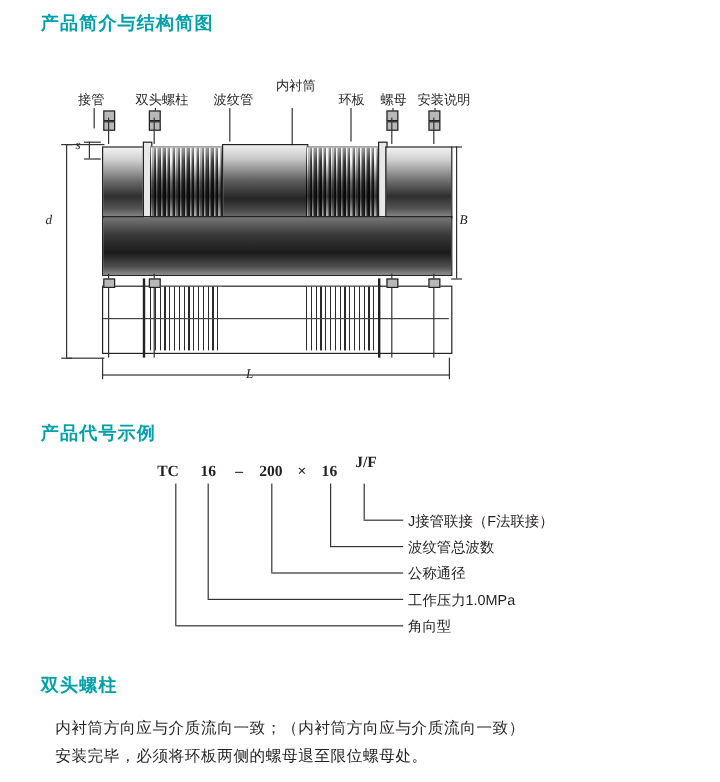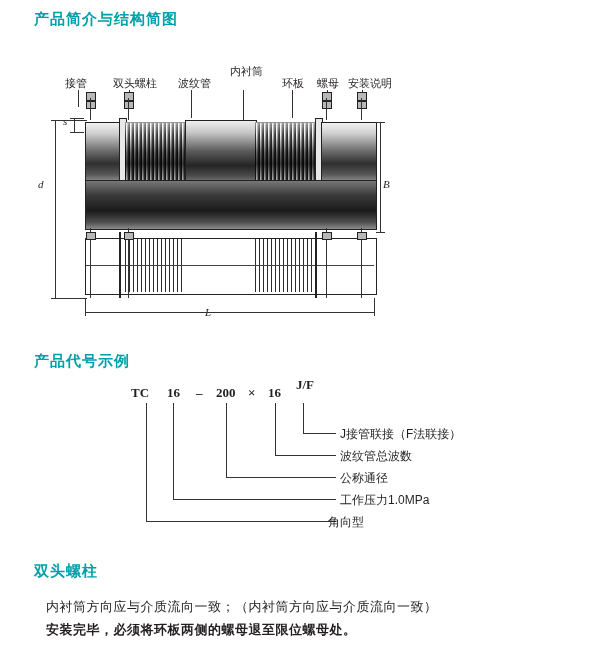--- a/index.html
+++ b/index.html
@@ -196,19 +196,19 @@
   <div class="cl" style="left:303px;top:58px;width:33px;height:1px;"></div>
   <div class="cl" style="left:275px;top:80px;width:61px;height:1px;"></div>
   <div class="cl" style="left:226px;top:102px;width:110px;height:1px;"></div>
   <div class="cl" style="left:173px;top:124px;width:163px;height:1px;"></div>
   <div class="cl" style="left:146px;top:146px;width:190px;height:1px;"></div>
 
   <div class="codedesc" style="left:340px;top:51px;">J接管联接（F法联接）</div>
   <div class="codedesc" style="left:340px;top:73px;">波纹管总波数</div>
   <div class="codedesc" style="left:340px;top:95px;">公称通径</div>
   <div class="codedesc" style="left:340px;top:117px;">工作压力1.0MPa</div>
-  <div class="codedesc" style="left:328px;top:139px;">角向型</div>
+  <div class="codedesc" style="left:340px;top:139px;">角向型</div>
 </div>
 
 <div id="install">
   <div class="itext" style="left:46px;top:0px;">内衬筒方向应与介质流向一致；（内衬筒方向应与介质流向一致）</div>
-  <div class="itext" style="left:46px;top:23px;font-weight:bold;">安装完毕，必须将环板两侧的螺母退至限位螺母处。</div>
+  <div class="itext" style="left:46px;top:23px;">安装完毕，必须将环板两侧的螺母退至限位螺母处。</div>
 </div>
 
 </body></html>

